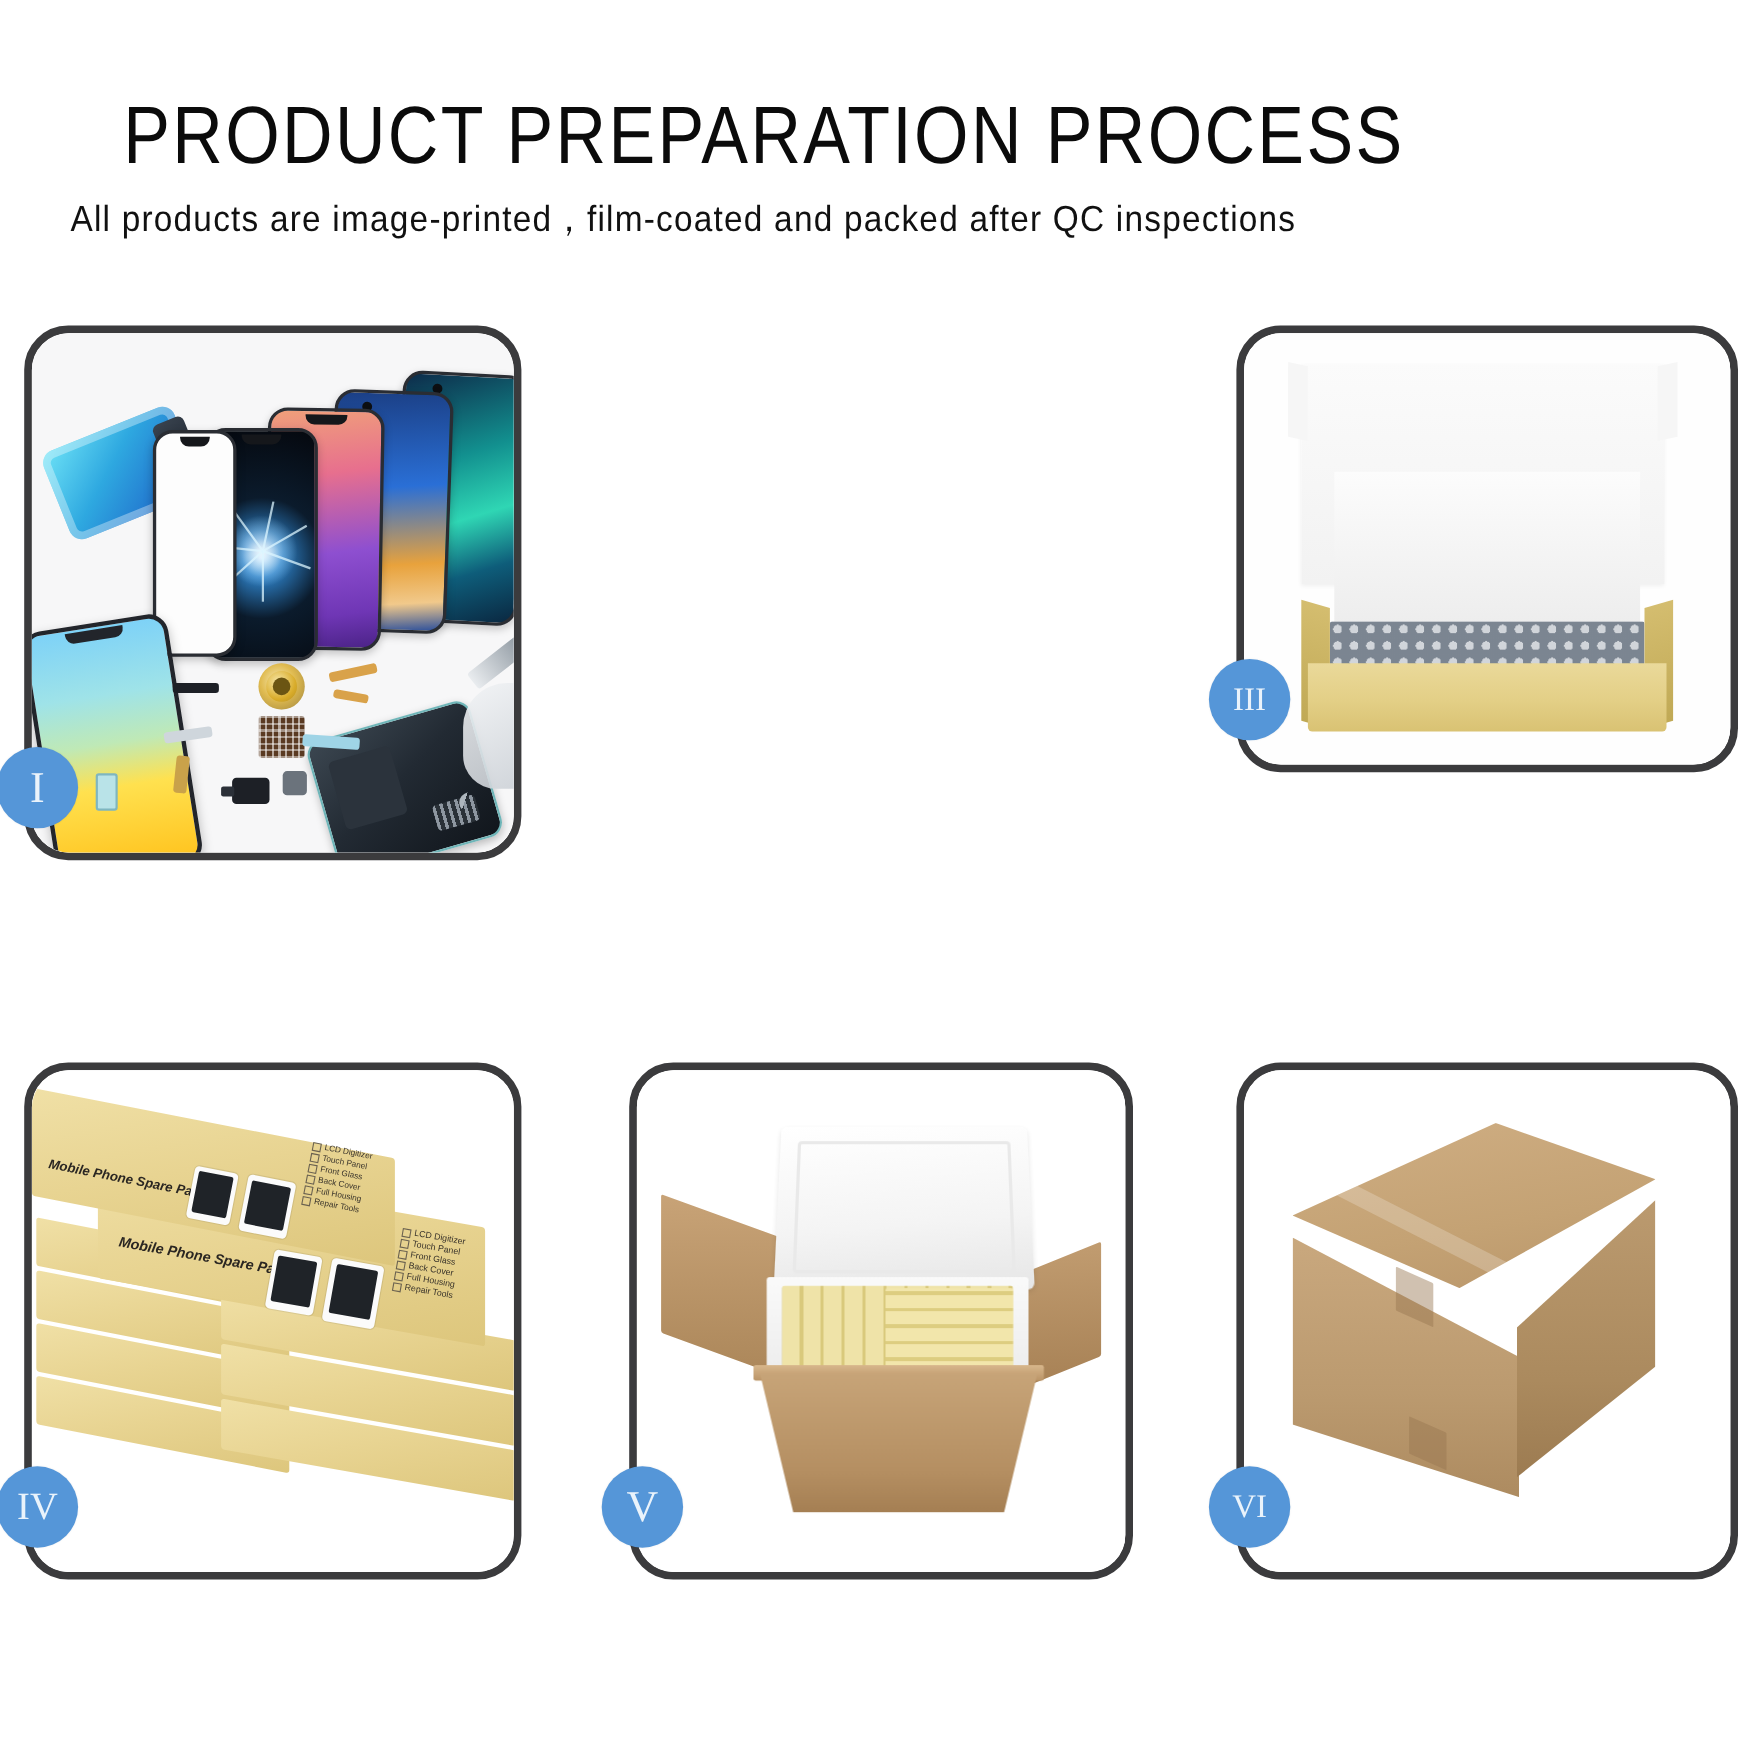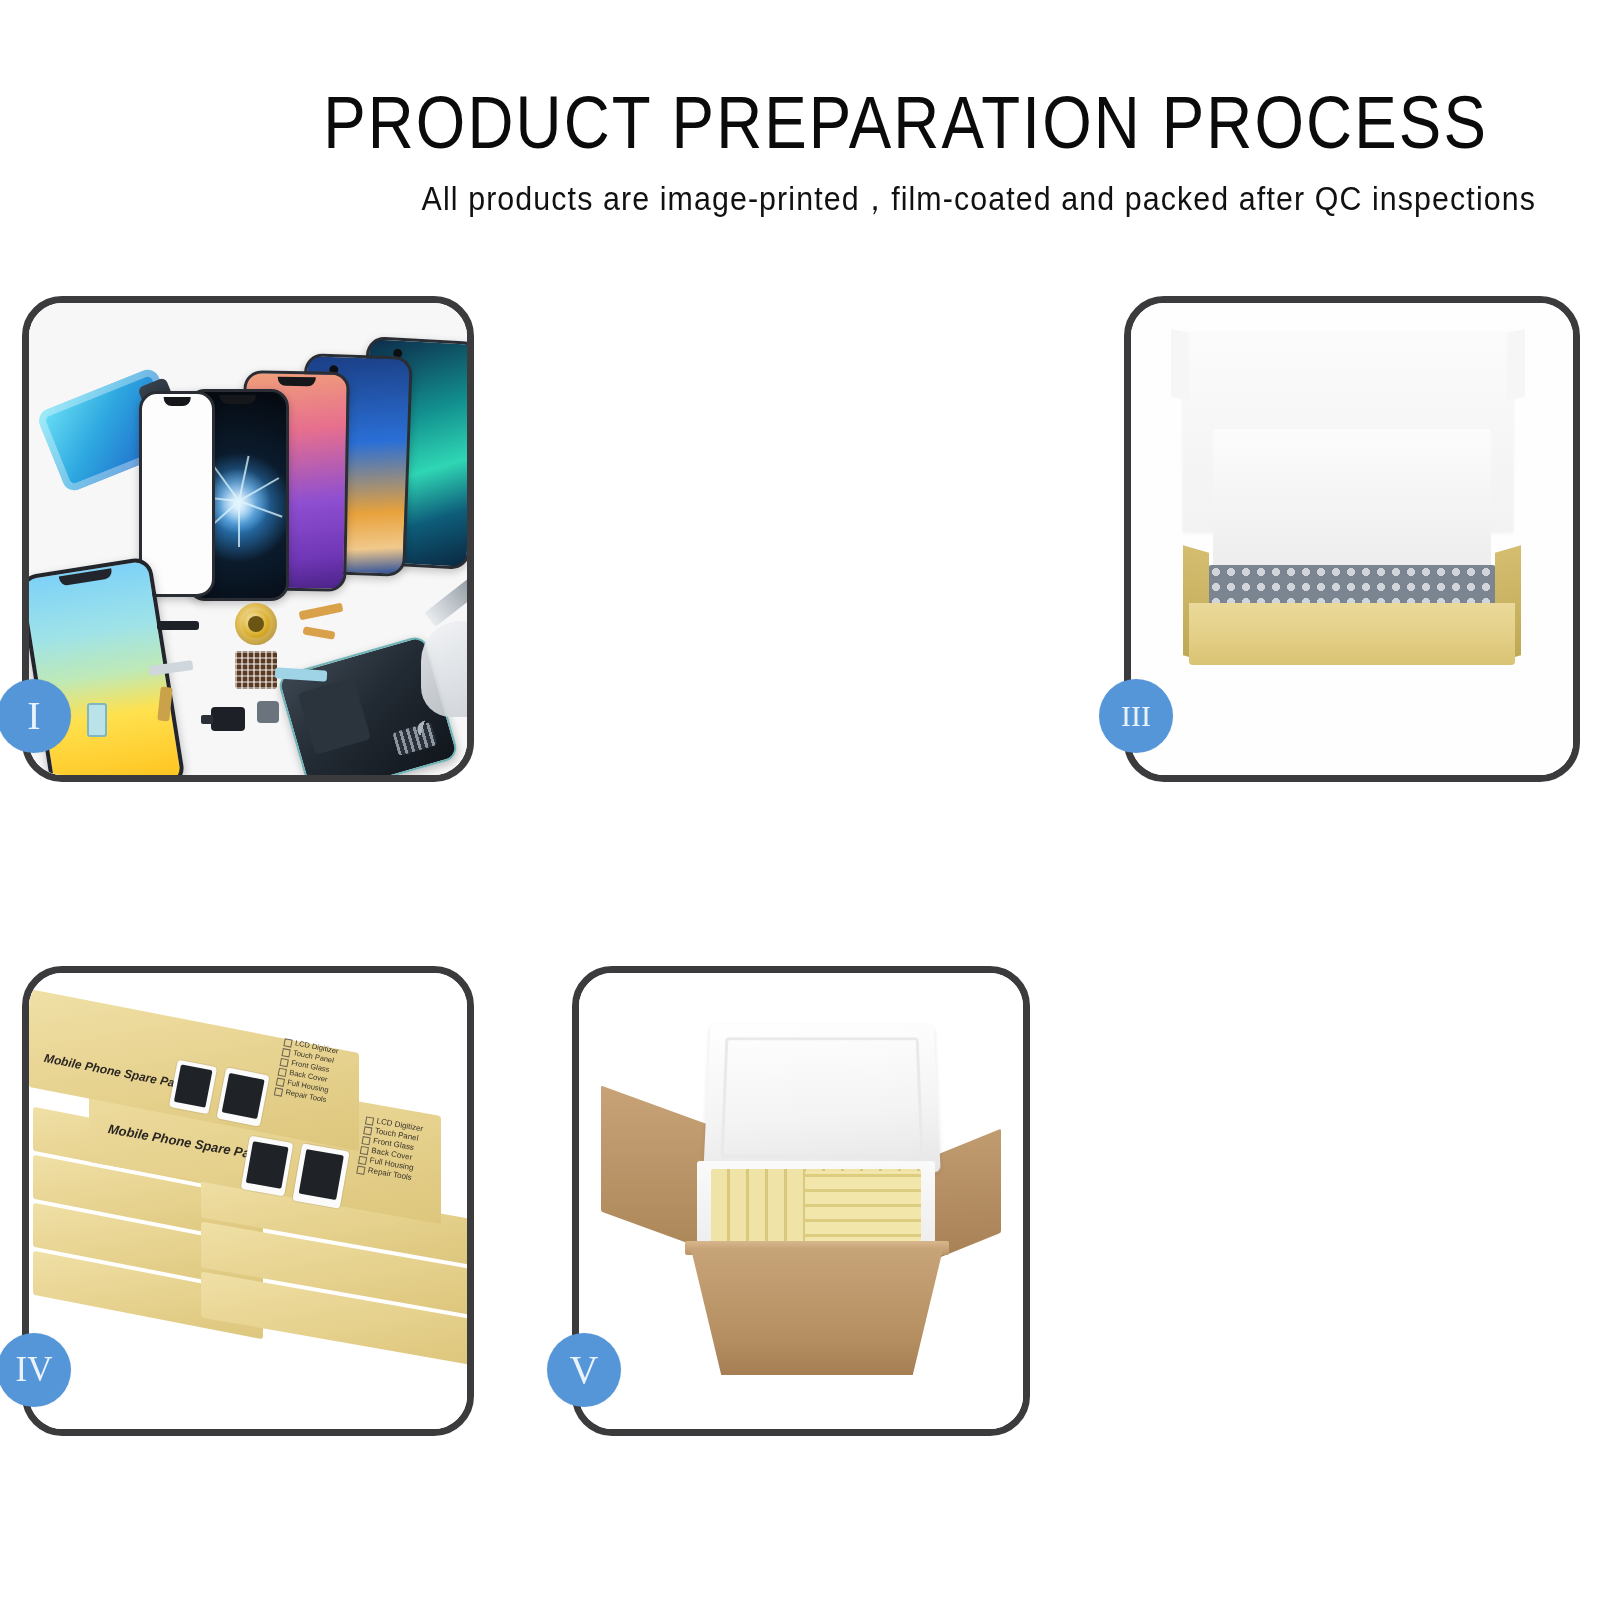--- a/index.html
+++ b/index.html
@@ -4,21 +4,21 @@
 <style>
   html,body{margin:0;padding:0;}
   body{
     width:1600px;height:1600px;
     background:#ffffff;
     font-family:"Liberation Sans", sans-serif;
     overflow:hidden;
     position:relative;
   }
   
-  .header{position:absolute;left:0;top:0;width:1600px;text-align:right;}
+  .header{position:absolute;left:0;top:0;width:1600px;text-align:left;}
   .title{
     font-family:"Liberation Sans", sans-serif;
     font-size:74px;
     font-weight:500;
     letter-spacing:2.5px;
     color:#0b0b0b;
     margin-top:86px;
     line-height:1;
     transform:scaleX(0.86);
     transform-origin:center;
@@ -48,21 +48,21 @@
   }
   .cell-inner{
     position:absolute;inset:0;
     border-radius:34px;
     overflow:hidden;
     background:#ffffff;
   }
   
   #cell-1{left:22px;  top:296px; width:452px; height:486px;}
   #cell-2{left:572px; top:296px; width:458px; height:486px;}
-  #cell-3{left:1124px;top:296px; width:456px; height:486px;}
+  #cell-3{left:1124px;top:296px; width:456px; height:406px;}
   #cell-4{left:22px;  top:966px; width:452px; height:470px;}
   #cell-5{left:572px; top:966px; width:458px; height:470px;}
   #cell-6{left:1124px;top:966px; width:456px; height:470px;}
 
   
   .badge{
     position:absolute;
     left:-32px;bottom:22px;
     width:74px;height:74px;
     border-radius:50%;
@@ -413,14 +413,28 @@
         <div id="v-foamBody"></div>
         <div id="v-inner"></div>
         <div id="v-inner2"></div>
         <div id="v-lip"></div>
         <div id="v-body"></div>
       </div>
     </div>
     <div class="badge">V</div>
   </div>
 
+  <div class="cell" id="cell-6">
+    <div class="cell-inner">
+      <div class="p6">
+        <div id="vi-shadow"></div>
+        <div id="vi-top"></div>
+        <div id="vi-tape"></div>
+        <div id="vi-front"></div>
+        <div id="vi-side"></div>
+        <div class="vi-tab" id="vi-tab1"></div>
+        <div class="vi-tab" id="vi-tab2"></div>
+      </div>
+    </div>
+    <div class="badge xwide">VI</div>
+  </div>
 
 </div>
 
 </body></html>

